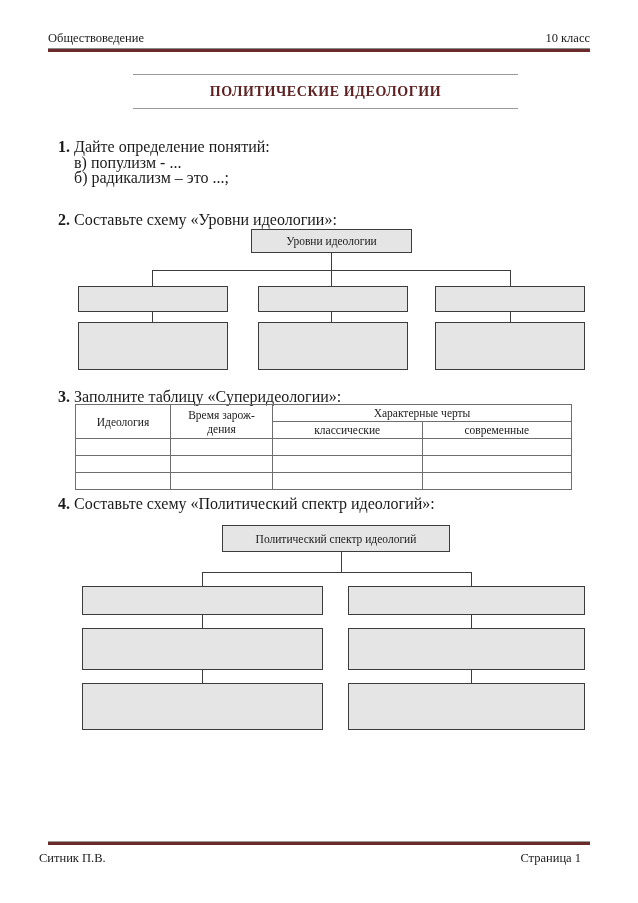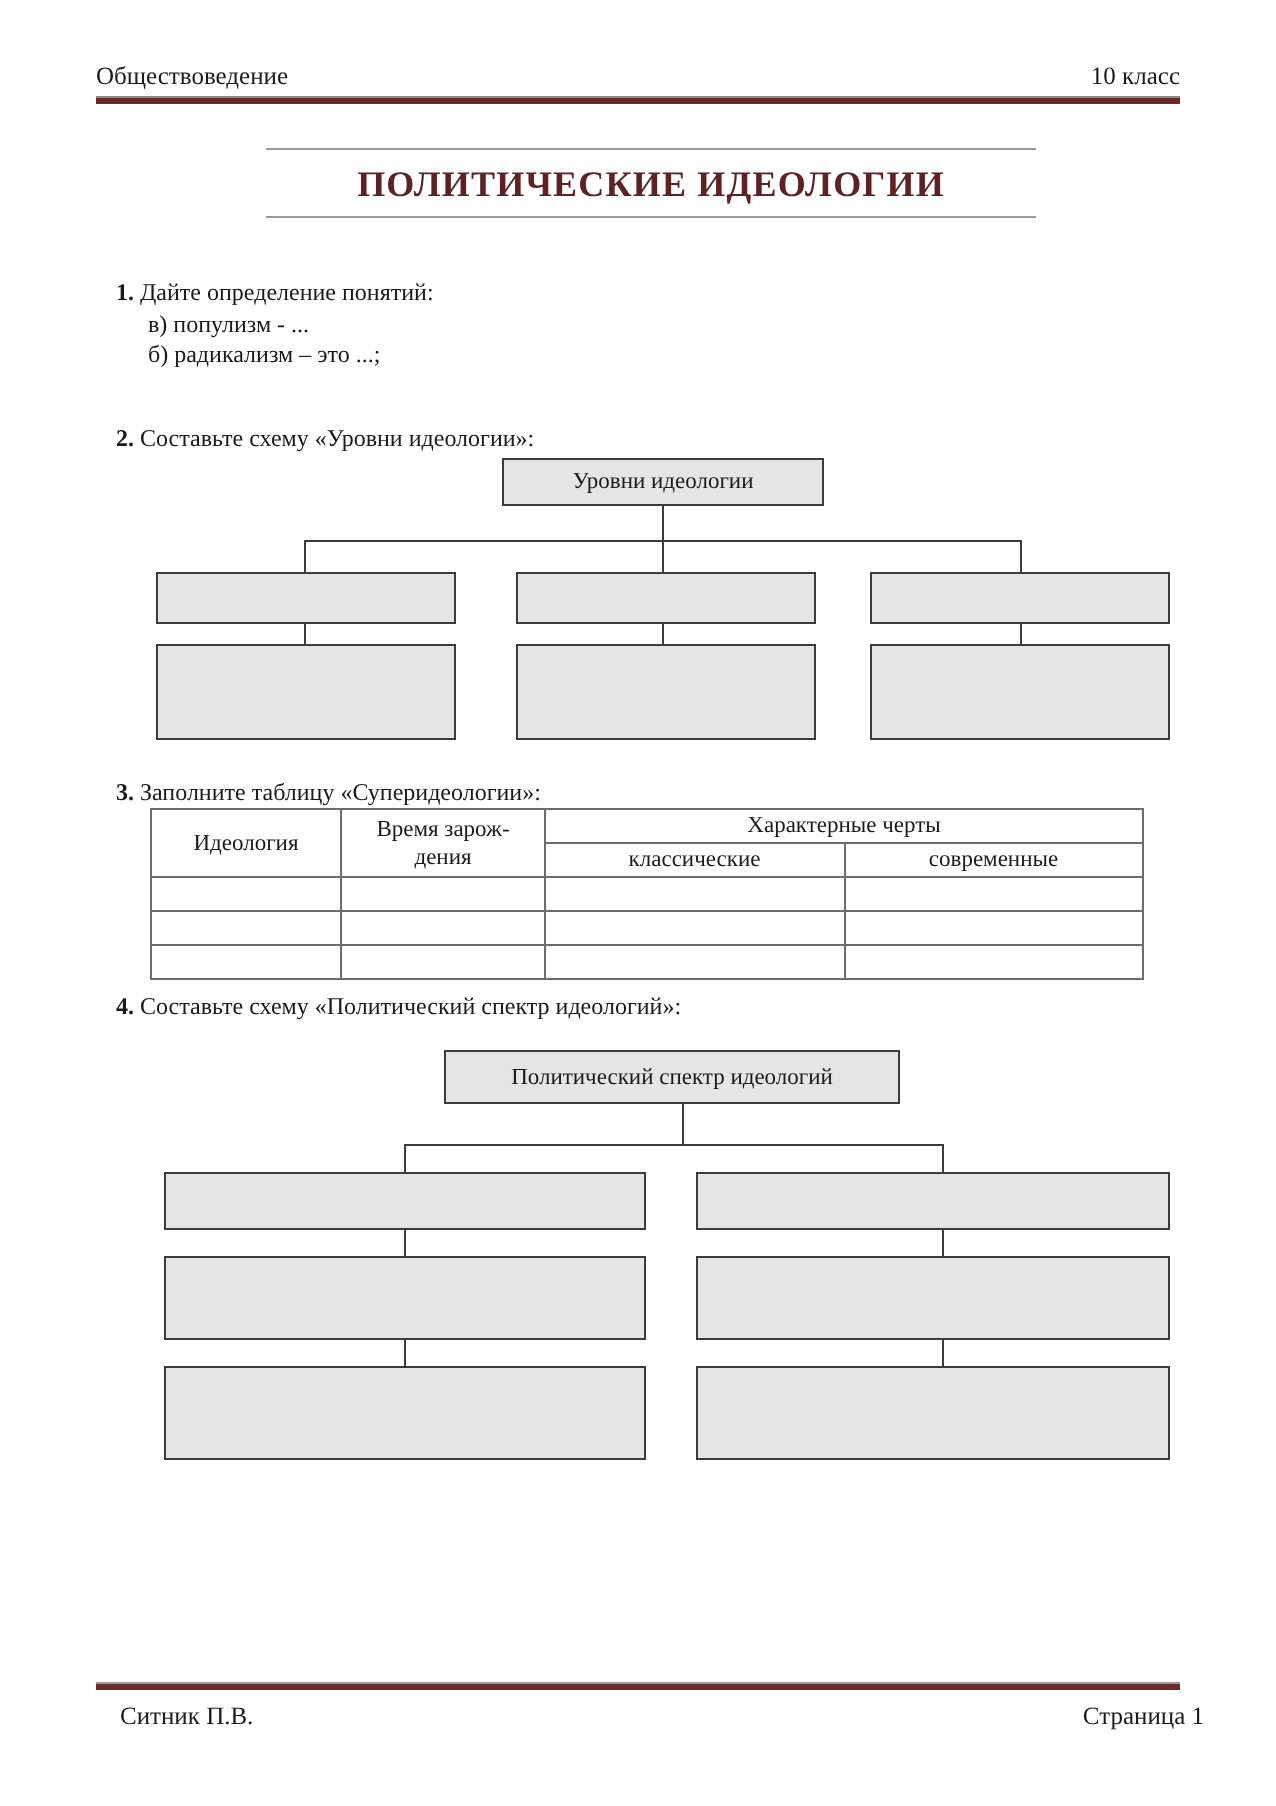--- a/index.html
+++ b/index.html
@@ -60,33 +60,33 @@
     top: 74px;
     width: 385px;
     text-align: center;
   }
   .title-rule {
     width: 100%;
     height: 1px;
     background: #9a9a9a;
   }
   .doc-title {
-    font-size: 18px;
+    font-size: 14px;
     font-weight: bold;
     letter-spacing: 0.6px;
     color: #5e2222;
     padding: 10px 0 9px 0;
     line-height: 14px;
     white-space: nowrap;
   }
 
   
   .task {
     position: absolute;
-    font-size: 12px;
+    font-size: 16px;
     line-height: 15.5px;
   }
   .task .num { font-weight: bold; }
   .task .sub {
     display: block;
     padding-left: 16px;
     white-space: nowrap;
   }
 
   #task1 { left: 58px; top: 139px; width: 400px; }
@@ -158,21 +158,21 @@
     width: 100%; height: 1px;
     background: #9a9a9a;
   }
   .rule-footer .thick {
     position: absolute; left: 0; top: 1px;
     width: 100%; height: 3px;
     background: #6b2b2b;
   }
   .page-footer {
     position: absolute;
-    left: 60px;
+    left: 39px;
     top: 851px;
     width: 542px;
     display: flex;
     justify-content: space-between;
     align-items: baseline;
     font-size: 12.5px;
     line-height: 15px;
   }
 </style>
 </head>

